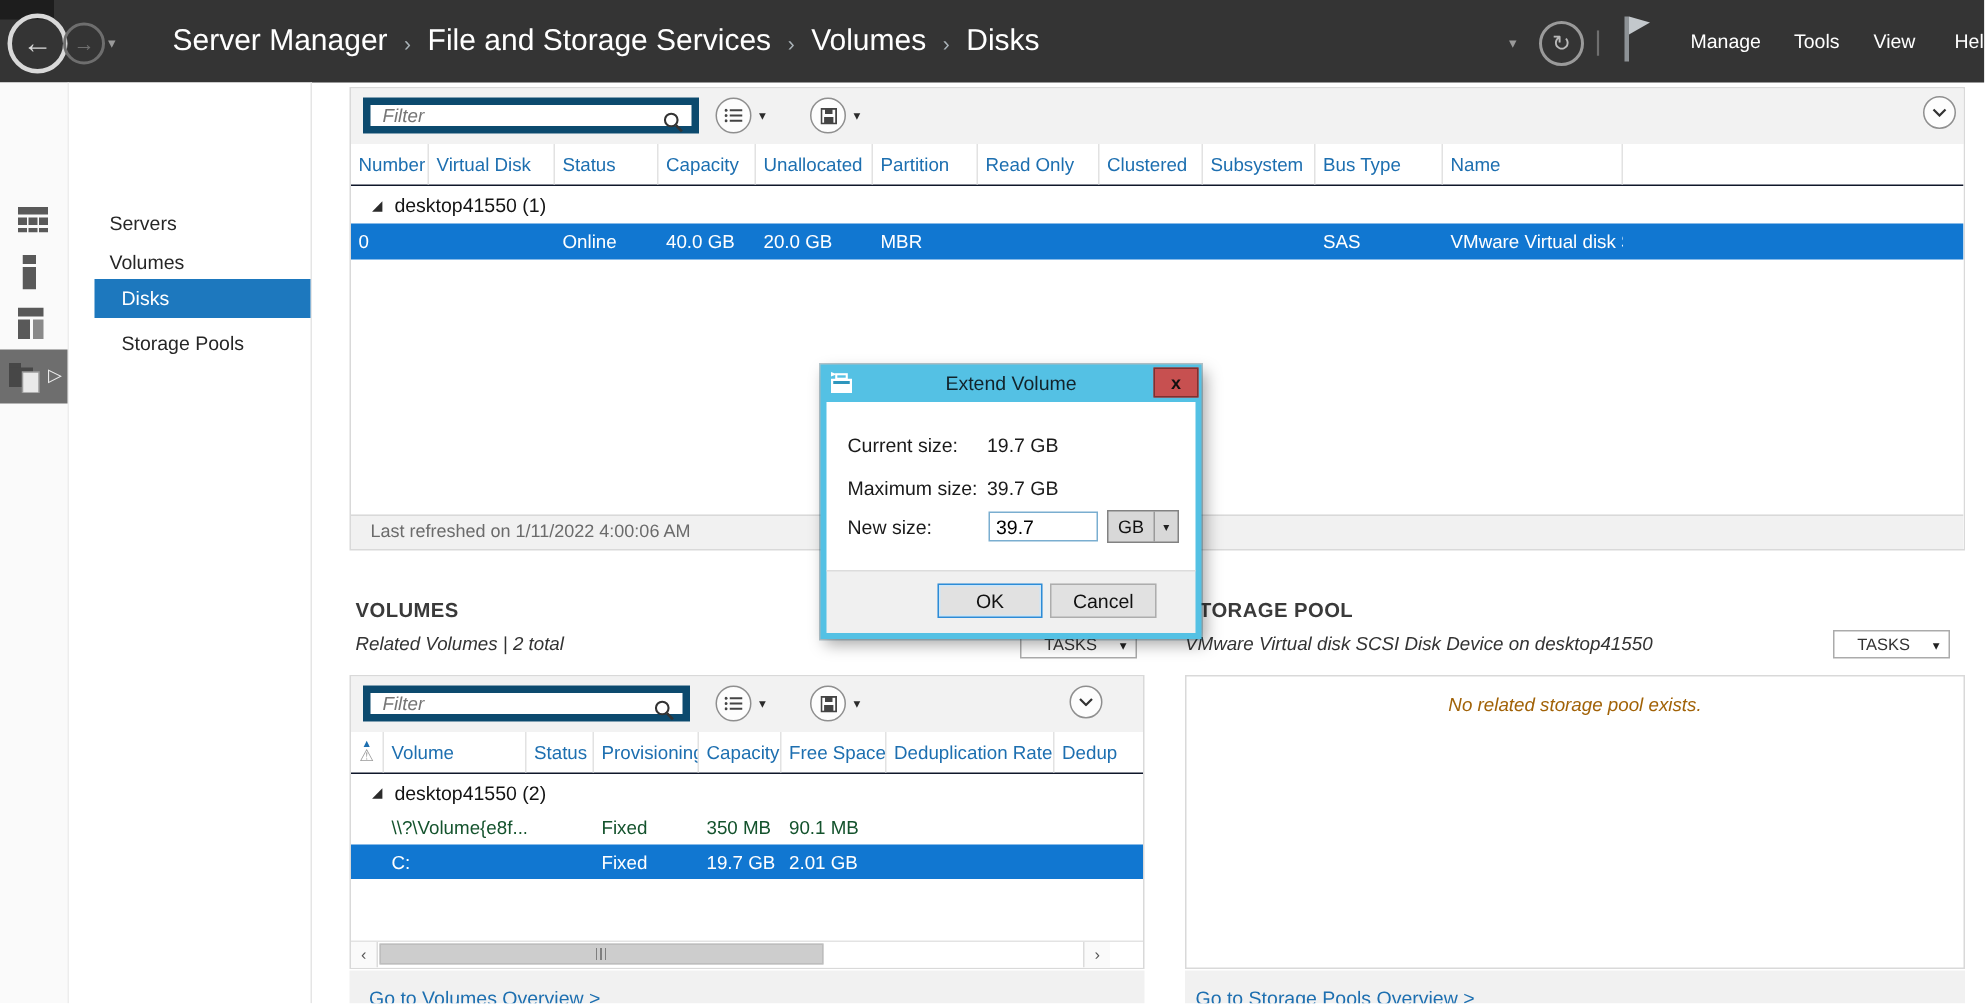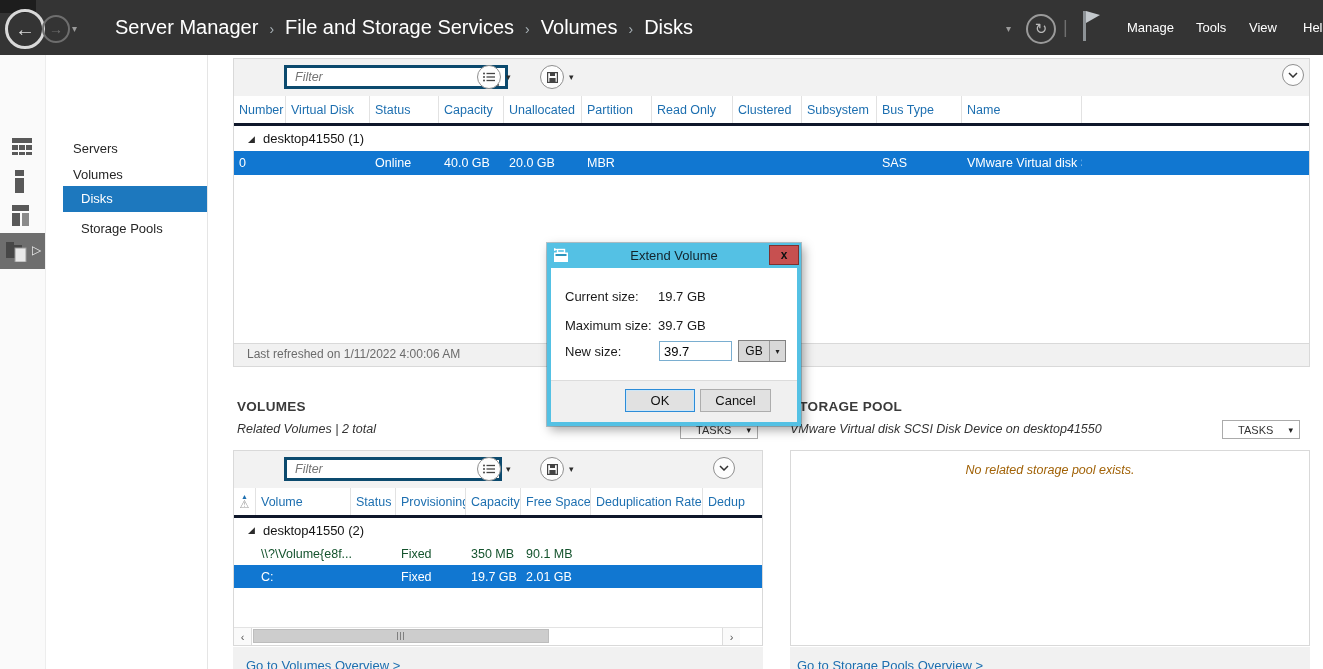--- a/index.html
+++ b/index.html
@@ -28,29 +28,29 @@
   
   .navpane{position:absolute;left:46px;top:55px;width:161px;height:614px;background:#fff;border-right:1px solid #e5e5e5;}
   .nav-item{position:absolute;font-size:13px;color:#262626;cursor:default;white-space:nowrap;}
   .nav-sel{position:absolute;left:17px;top:131px;width:144px;height:26px;background:#1d78be;color:#fff;font-size:13px;line-height:26px;padding-left:18px;box-sizing:border-box;}
   
   .panel{position:absolute;border:1px solid #d9d9d9;background:#fff;box-sizing:border-box;display:flex;flex-direction:column;}
   .disks-panel{left:233px;top:58px;width:1077px;height:309px;}
   .vols-panel{left:233px;top:450px;width:530px;height:196px;}
   .sp-panel{left:790px;top:450px;width:520px;height:196px;}
   .toolbar{height:37px;background:#f2f2f2;position:relative;flex:none;}
-  .filterbox{position:absolute;left:8px;top:6px;height:24px;background:#fff;border:3px solid #0c4a6e;box-sizing:border-box;margin-left:42px;}
+  .filterbox{position:absolute;left:8px;top:6px;height:24px;background:#fff;border:5px solid #0c4a6e;box-sizing:border-box;}
   .filterbox input{position:absolute;left:0;top:0;width:calc(100% - 26px);height:100%;border:0;outline:none;padding:0 0 0 8px;font-size:12.5px;font-family:"Liberation Sans",sans-serif;background:transparent;}
   .filterbox input::placeholder{font-style:italic;color:#757575;}
   .mag{position:absolute;right:4px;top:4px;}
   .circle-btn{position:absolute;top:6px;width:24px;height:24px;border:1px solid #8f8f8f;border-radius:50%;background:#fdfdfd;display:flex;align-items:center;justify-content:center;box-sizing:border-box;}
   .sm-caret{position:absolute;top:13px;color:#2b2b2b;font-size:9px;}
   .chev-btn{position:absolute;top:6px;width:22px;height:22px;border:1px solid #8f8f8f;border-radius:50%;background:#fdfdfd;display:flex;align-items:center;justify-content:center;box-sizing:border-box;}
   .tablearea{flex:1;background:#fff;position:relative;overflow:hidden;display:flex;flex-direction:column;}
-  .thead{display:flex;height:27px;align-items:stretch;border-bottom:3px solid #0f172a;flex:none;font-size:12.5px;color:#1d6fb0;}
+  .thead{display:flex;height:27px;align-items:stretch;border-bottom:1px solid #0f172a;flex:none;font-size:12.5px;color:#1d6fb0;}
   .th{display:flex;align-items:center;padding-left:5px;box-sizing:border-box;border-right:1px solid #e2e2e2;white-space:nowrap;overflow:hidden;}
   .trow{display:flex;height:24px;align-items:stretch;font-size:12.5px;color:#14532d;flex:none;}
   .td{display:flex;align-items:center;padding-left:5px;box-sizing:border-box;white-space:nowrap;overflow:hidden;}
   .sel-row{background:#1177d1;color:#fff;}
   .group-row{display:flex;align-items:center;height:25px;font-size:13px;color:#141414;padding-left:14px;flex:none;}
   .group-row .exp{font-size:9px;color:#2b2b2b;margin-right:8px;}
   
   .dw0{width:52px}.dw1{width:84px}.dw2{width:69px}.dw3{width:65px}.dw4{width:78px}.dw5{width:70px}
   .dw6{width:81px}.dw7{width:69px}.dw8{width:75px}.dw9{width:85px}.dw10{width:120px}.dwf{flex:1;border-right:none;}
   

